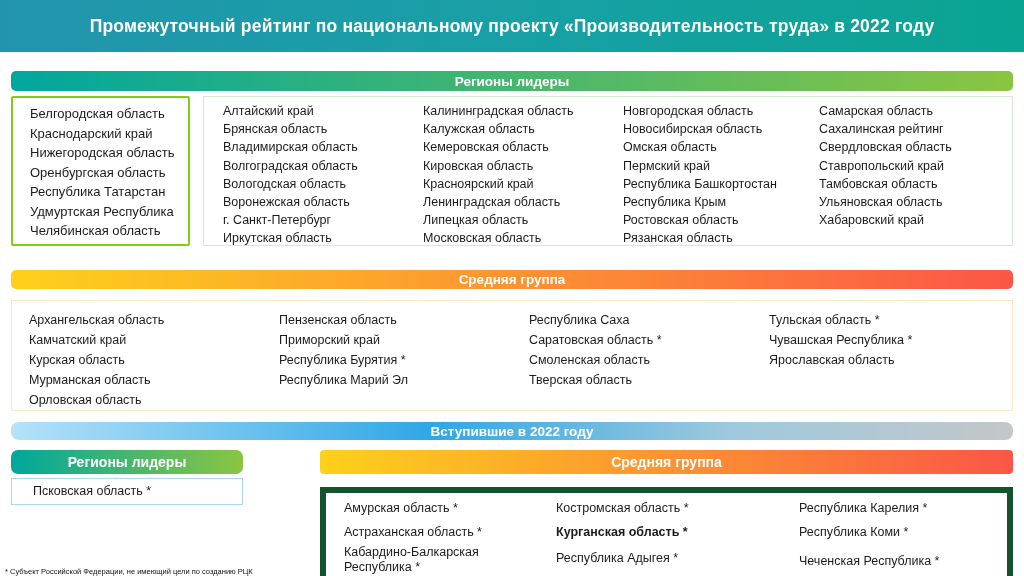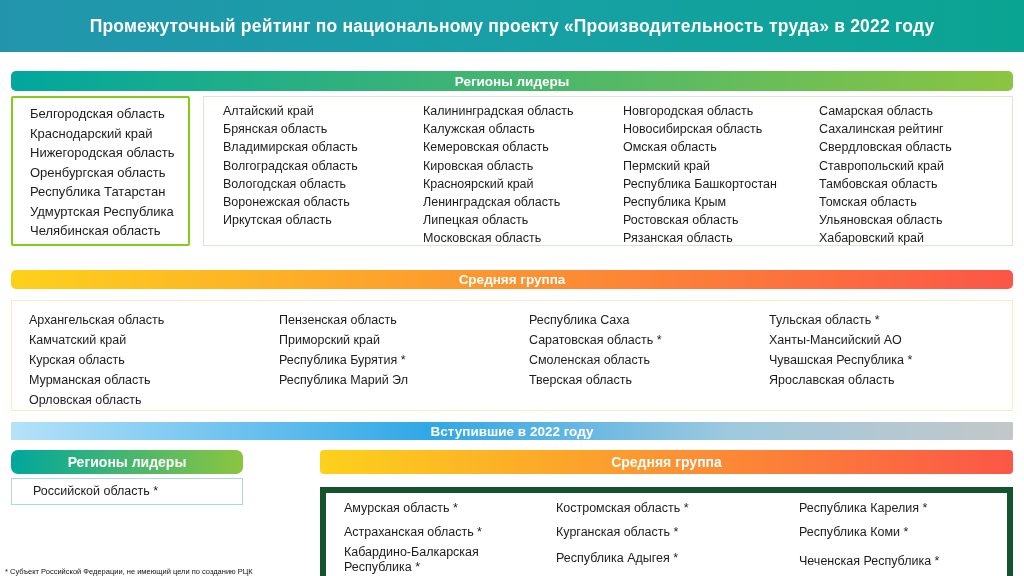--- a/index.html
+++ b/index.html
@@ -30,21 +30,21 @@
     flex:1;margin-left:13px;border:1px solid #d4ebd1;
     padding:5px 0 0 19px;display:grid;grid-template-columns:200px 200px 196px 1fr;
     font-size:12.5px;line-height:18.2px;white-space:nowrap;
   }
   .sec-header.middle{margin-top:24px;height:19px;}
   .middle-box{
     margin-top:11px;border:1px solid #f7ecc4;height:100px;
     padding:9px 0 0 17px;display:grid;grid-template-columns:250px 250px 240px 1fr;
     font-size:12.5px;line-height:20px;white-space:nowrap;
   }
-  .sec-header.joined{margin-top:11px;height:18px;border-radius:1px;}
+  .sec-header.joined{margin-top:11px;height:18px;border-radius:8px;}
   .bottom-row{display:flex;margin-top:10px;}
   .bottom-left{width:232px;}
   .small-header{
     height:24px;display:flex;align-items:center;justify-content:center;
     color:#ffffff;font-size:14px;font-weight:bold;border-radius:7px;
   }
   .small-header.warm{border-radius:4px;}
   .pskov-box{
     margin-top:4px;border:1px solid #abd6eb;height:25px;line-height:25px;
     padding-left:21px;font-size:12.5px;white-space:nowrap;
@@ -54,21 +54,21 @@
     margin-top:13px;border:6px solid #14532d;height:103px;
     padding:8px 0 0 18px;display:grid;grid-template-columns:212px 243px 1fr;
     font-size:12.5px;
   }
   .jcol .region{line-height:15px;}
   .jcol1{max-width:180px;}
   .jcol1 .region{margin-bottom:9px;}
   .jcol1 .region:nth-child(2){margin-bottom:5px;}
   .jcol1 .region:nth-child(3){margin-bottom:5px;}
   .jcol2 .region{margin-bottom:9px;white-space:nowrap;}
-  .jcol2 .region:nth-child(2){margin-bottom:11px;}
+  .jcol2 .region:nth-child(2){margin-bottom:11px;font-weight:bold;}
   .jcol2 .region:nth-child(3){margin-bottom:18px;}
   .jcol3 .region{margin-bottom:9px;white-space:nowrap;}
   .jcol3 .region:nth-child(2){margin-bottom:14px;}
   .footnote{
     position:absolute;left:5px;bottom:0;font-size:7.5px;color:#111111;white-space:nowrap;
   }
 </style>
 </head>
 <body>
 
@@ -89,20 +89,21 @@
         <div class="region">Челябинская область</div>
       </div>
     <div class="leaders-main-box">
       <div>
           <div class="region">Алтайский край</div>
           <div class="region">Брянская область</div>
           <div class="region">Владимирская область</div>
           <div class="region">Волгоградская область</div>
           <div class="region">Вологодская область</div>
           <div class="region">Воронежская область</div>
+          <div class="region">г. Санкт-Петербург</div>
           <div class="region">Иркутская область</div>
         </div>
       <div>
           <div class="region">Калининградская область</div>
           <div class="region">Калужская область</div>
           <div class="region">Кемеровская область</div>
           <div class="region">Кировская область</div>
           <div class="region">Красноярский край</div>
           <div class="region">Ленинградская область</div>
           <div class="region">Липецкая область</div>
@@ -117,21 +118,20 @@
           <div class="region">Республика Крым</div>
           <div class="region">Ростовская область</div>
           <div class="region">Рязанская область</div>
         </div>
       <div>
           <div class="region">Самарская область</div>
           <div class="region">Сахалинская рейтинг</div>
           <div class="region">Свердловская область</div>
           <div class="region">Ставропольский край</div>
           <div class="region">Тамбовская область</div>
-          <div class="region">Томская область</div>
           <div class="region">Ульяновская область</div>
           <div class="region">Хабаровский край</div>
         </div>
     </div>
   </div>
 
   <div class="sec-header grad-warm middle">Средняя группа</div>
 
   <div class="middle-box">
     <div>
@@ -148,33 +148,32 @@
         <div class="region">Республика Марий Эл</div>
       </div>
     <div>
         <div class="region">Республика Саха</div>
         <div class="region">Саратовская область *</div>
         <div class="region">Смоленская область</div>
         <div class="region">Тверская область</div>
       </div>
     <div>
         <div class="region">Тульская область *</div>
-        <div class="region">Ханты-Мансийский АО</div>
         <div class="region">Чувашская Республика *</div>
         <div class="region">Ярославская область</div>
       </div>
   </div>
 
   <div class="sec-header grad-blue joined">Вступившие в 2022 году</div>
 
   <div class="bottom-row">
     <div class="bottom-left">
       <div class="small-header grad-green">Регионы лидеры</div>
       <div class="pskov-box">
-        <span class="region">Российской область *</span>
+        <span class="region">Псковская область *</span>
       </div>
     </div>
     <div class="bottom-right">
       <div class="small-header grad-warm warm">Средняя группа</div>
       <div class="joined-box">
         <div class="jcol jcol1">
             <div class="region">Амурская область *</div>
             <div class="region">Астраханская область *</div>
             <div class="region">Кабардино-Балкарская Республика *</div>
             <div class="region">Карачаево-Черкесская Республика</div>

